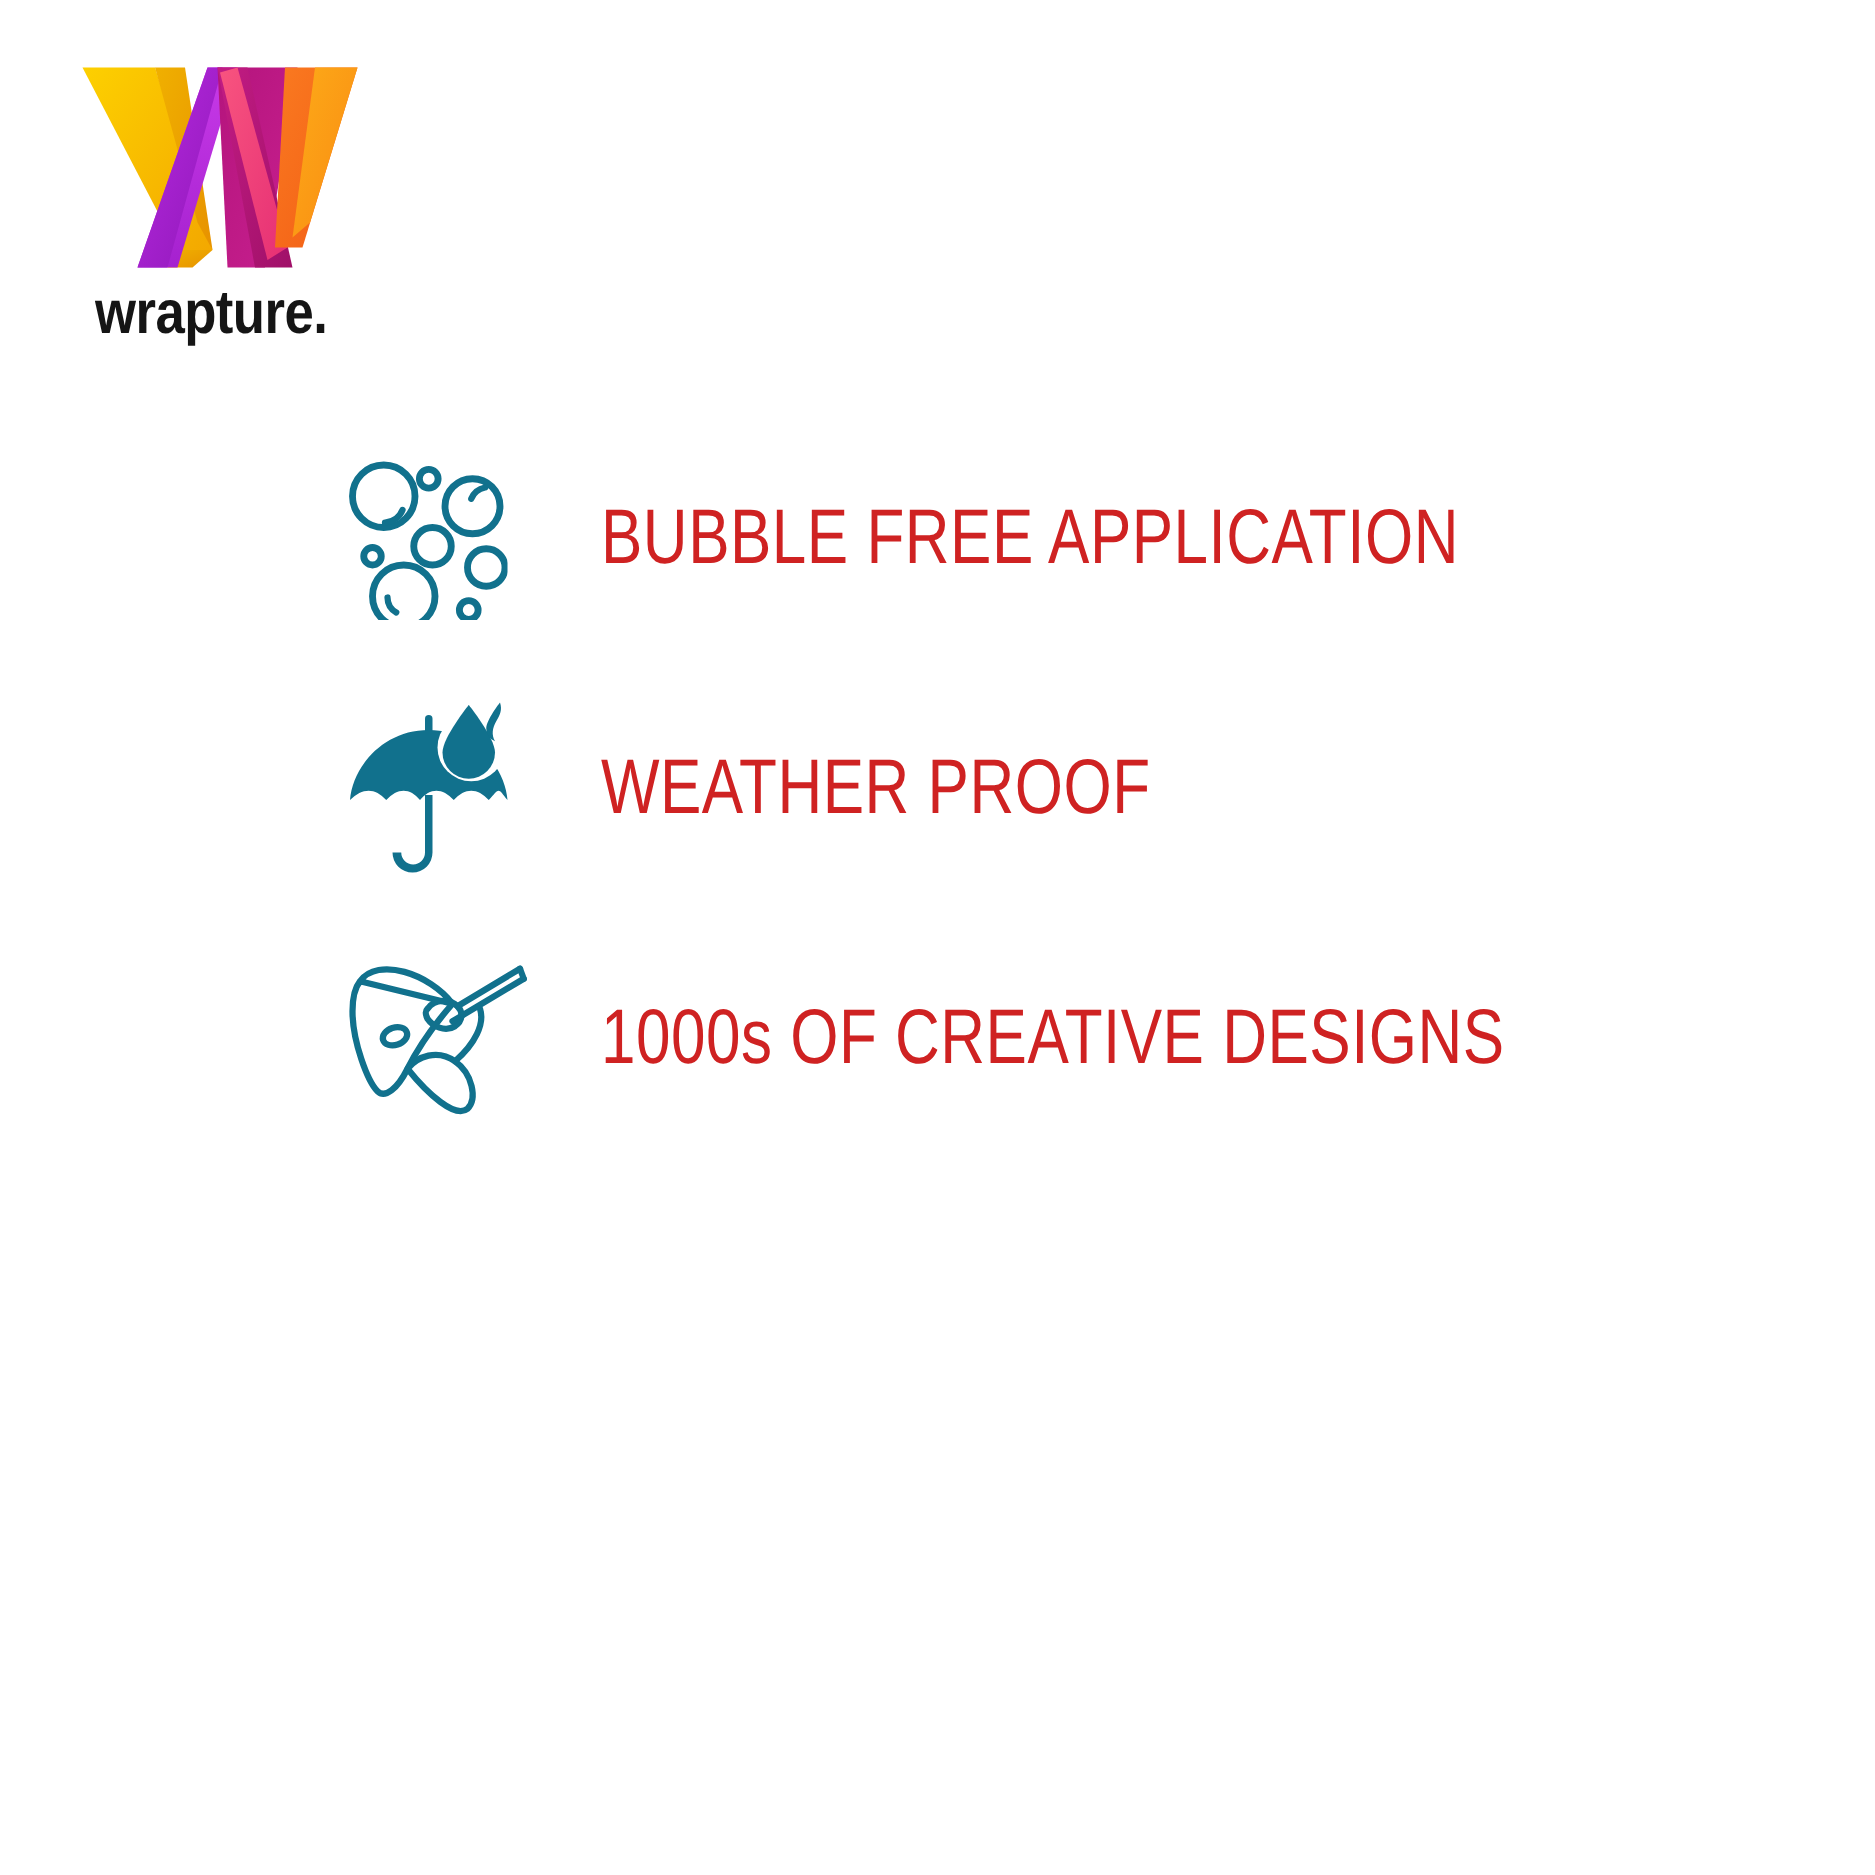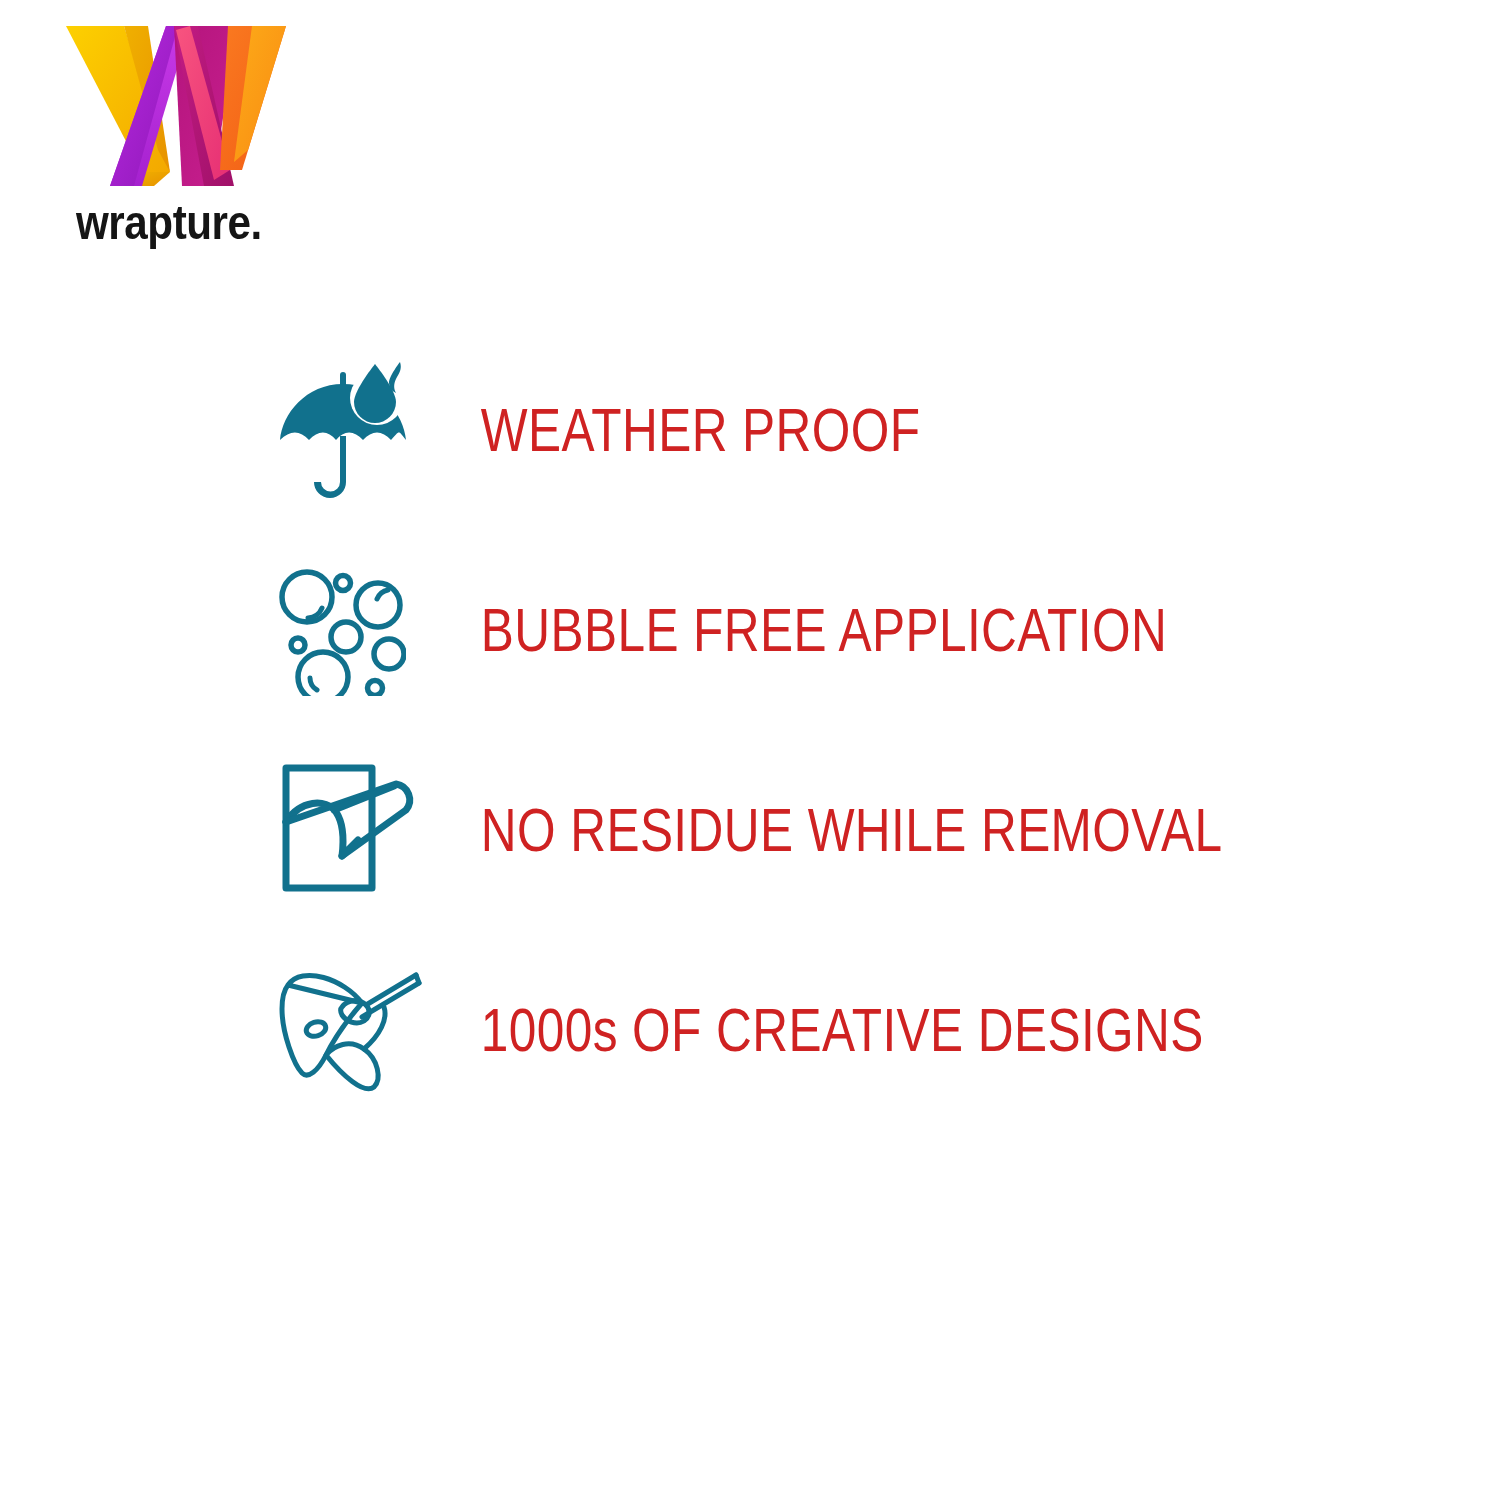--- a/index.html
+++ b/index.html
@@ -12,21 +12,21 @@
     height: 1500px;
     font-family: "Liberation Sans", sans-serif;
     overflow: hidden;
     position: relative;
   }
 
   
   #brand {
     position: absolute;
     left: 62px;
-    top: 20px;
+    top: 48px;
     width: 260px;
   }
   #brand-mark {
     display: block;
     width: 228px;
     height: 170px;
   }
   #brand-word {
     display: block;
     margin-top: 8px;
@@ -138,39 +138,20 @@
 
     <polygon points="166,6 224,6 180,150 158,150" fill="url(#gOrange)"></polygon>
     <polygon points="190,6 224,6 186,130 172,142" fill="url(#gOrangeLight)"></polygon>
   </svg>
 
   <span id="brand-word">wrapture.</span>
 </div>
 
 <div id="features">
 
-
-  <div class="feature-row">
-    <div class="feature-icon">
-      <svg width="132" height="144" viewBox="0 0 132 144">
-        <g fill="#11718d">
-          <rect x="64" y="14" width="6" height="16" rx="3"></rect>
-          <path d="M67 26 C30 26 6 56 4 82 C14 72 24 72 33 82 C42 72 52 72 60 82 L60 82 C68 72 78 72 87 82 C96 72 106 72 115 82 C124 72 122 72 130 82 C128 56 104 26 67 26 Z"></path>
-          <path d="M64 78 h6 v46 a16 16 0 0 1 -32 0 h7 a9 9 0 0 0 19 0 Z"></path>
-        </g>
-
-        <circle cx="101" cy="40" r="27" fill="#ffffff"></circle>
-        <g fill="#11718d">
-          <path d="M99 6 C99 6 78 32 78 44 a21 21 0 0 0 42 0 C120 32 99 6 99 6 Z"></path>
-          <path d="M124 4 C124 4 113 18 113 25 a11 11 0 0 0 7 10 C117 30 118 24 121 19 C124 14 126 10 124 4 Z"></path>
-        </g>
-      </svg>
-    </div>
-    <div class="feature-label">WEATHER PROOF</div>
-  </div>
 
   <div class="feature-row">
     <div class="feature-icon">
       <svg width="130" height="132" viewBox="0 0 130 132">
         <g fill="none" stroke="#11718d" stroke-width="5.5" stroke-linecap="round">
           <circle cx="31" cy="33" r="25"></circle>
           <path d="M46 44 a16 16 0 0 1 -14 10" stroke-width="5"></path>
           <circle cx="67" cy="19" r="7.5"></circle>
           <circle cx="102" cy="41" r="22"></circle>
           <path d="M112 26 a15 15 0 0 0 -11 9" stroke-width="5"></path>
@@ -179,34 +160,40 @@
           <circle cx="113" cy="90" r="15"></circle>
           <circle cx="47" cy="113" r="25"></circle>
           <path d="M41 126 a14 14 0 0 1 -7 -12" stroke-width="5"></path>
           <circle cx="99" cy="124" r="7.5"></circle>
         </g>
       </svg>
     </div>
     <div class="feature-label">BUBBLE FREE APPLICATION</div>
   </div>
 
-
   <div class="feature-row">
     <div class="feature-icon">
-      <svg width="142" height="140" viewBox="0 0 142 140">
-        <g fill="none" stroke="#11718d" stroke-width="7" stroke-linejoin="round" stroke-linecap="round">
-          <path d="M10 8 H96 V128 H10 Z"></path>
-          <path d="M10 62 C24 40 50 38 60 52 C68 64 68 80 66 96 L82 80"></path>
-          <path d="M10 62 L120 24 a16 16 0 0 1 10 26 L66 96"></path>
-          <path d="M58 50 L118 26"></path>
+      <svg width="132" height="144" viewBox="0 0 132 144">
+        <g fill="#11718d">
+          <rect x="64" y="14" width="6" height="16" rx="3"></rect>
+          <path d="M67 26 C30 26 6 56 4 82 C14 72 24 72 33 82 C42 72 52 72 60 82 L60 82 C68 72 78 72 87 82 C96 72 106 72 115 82 C124 72 122 72 130 82 C128 56 104 26 67 26 Z"></path>
+          <path d="M64 78 h6 v46 a16 16 0 0 1 -32 0 h7 a9 9 0 0 0 19 0 Z"></path>
+        </g>
+
+        <circle cx="101" cy="40" r="27" fill="#ffffff"></circle>
+        <g fill="#11718d">
+          <path d="M99 6 C99 6 78 32 78 44 a21 21 0 0 0 42 0 C120 32 99 6 99 6 Z"></path>
+          <path d="M124 4 C124 4 113 18 113 25 a11 11 0 0 0 7 10 C117 30 118 24 121 19 C124 14 126 10 124 4 Z"></path>
         </g>
       </svg>
     </div>
-    <div class="feature-label">NO RESIDUE WHILE REMOVAL</div>
+    <div class="feature-label">WEATHER PROOF</div>
   </div>
+
+
 
   <div class="feature-row">
     <div class="feature-icon">
       <svg width="150" height="134" viewBox="0 0 150 134">
         <g fill="none" stroke="#11718d" stroke-width="5" stroke-linejoin="round" stroke-linecap="round">
 
           <path d="M12 22 C26 2 68 16 86 40 M86 40 C72 56 60 72 50 92 C42 108 32 116 26 110 C18 102 6 70 6 46 C6 34 8 27 12 22 Z"></path>
           <path d="M50 92 C58 82 74 76 88 86 C102 96 106 116 98 124 C88 132 66 112 50 92 Z"></path>
           <path d="M88 86 C104 72 112 56 108 44"></path>
           <ellipse cx="40" cy="66" rx="10" ry="7" transform="rotate(-18 40 66)"></ellipse>

